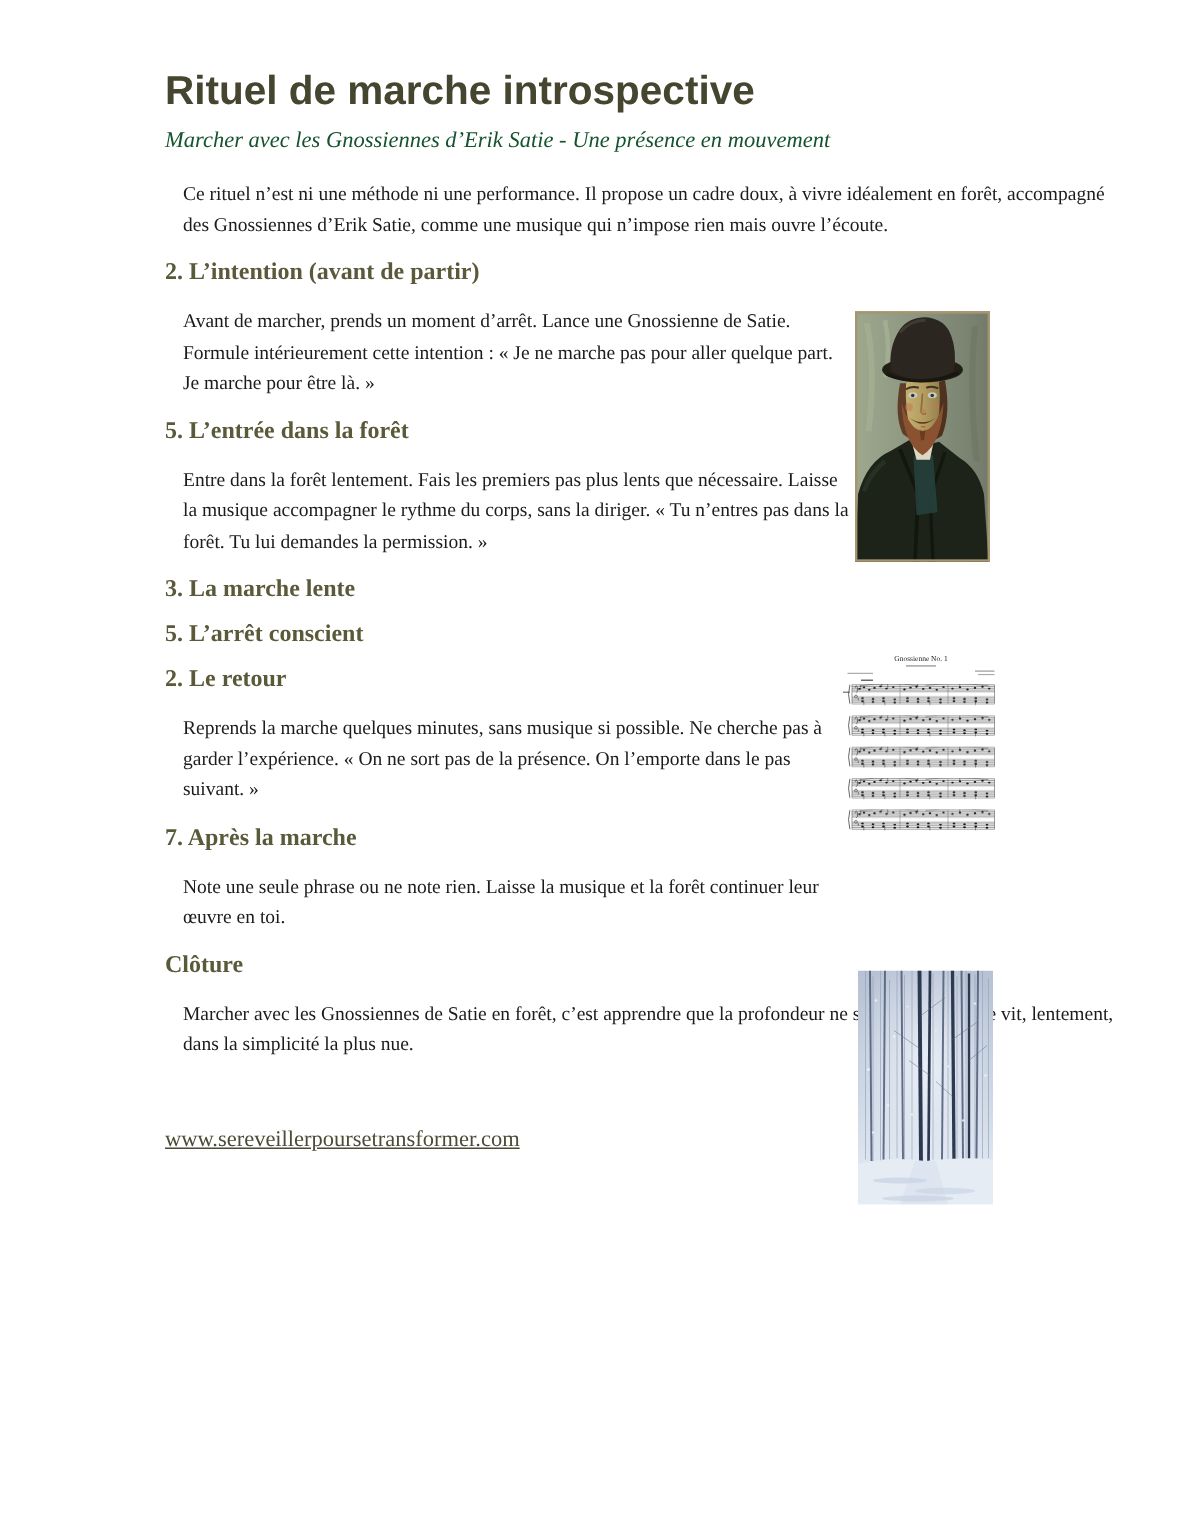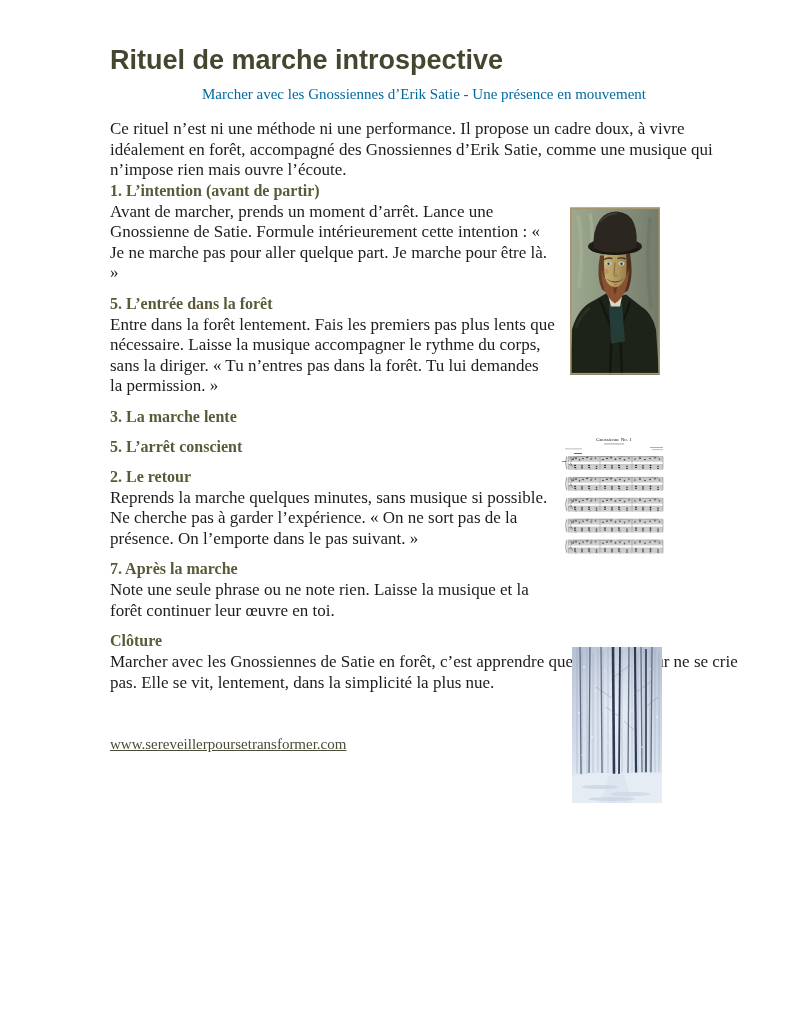--- a/index.html
+++ b/index.html
@@ -12,24 +12,24 @@
   }
   .page { position: relative; width: 791px; height: 1024px; }
   .content { position: absolute; left: 110px; top: 44px; width: 640px; }
 
   h1.title {
     font-family: "Liberation Sans", sans-serif;
     font-size: 27px; line-height: 32px; font-weight: 700;
     color: #464630; margin: 0 0 8px 0;
   }
   .subtitle {
-    font-size: 15px; line-height: 20px;
-    color: #0369a1; margin: 0 0 15px 0; width: 628px; text-align: center;
-  }
-  p.body { font-size: 17px; line-height: 20.5px; margin: 0; }
+    font-style: italic; font-size: 15px; line-height: 20px;
+    color: #14532d; margin: 0 0 15px 0; width: 628px;
+  }
+  p.body { font-size: 13px; line-height: 20.5px; margin: 12px; }
   .intro { width: 628px; margin-bottom: 9px; }
 
   .section { margin-bottom: 10px; }
   .section h2 {
     font-size: 16px; line-height: 20px; font-weight: 700;
     color: #5a5a3a; margin: 0 0 1px 0;
   }
   .section.narrow p.body { width: 445px; }
   .section.wide p.body { width: 628px; }
 
@@ -49,21 +49,21 @@
 </head>
 <body>
 
 <div class="page">
   <div class="content">
     <h1 class="title">Rituel de marche introspective</h1>
     <p class="subtitle">Marcher avec les Gnossiennes d’Erik Satie - Une présence en mouvement</p>
     <p class="body intro">Ce rituel n’est ni une méthode ni une performance. Il propose un cadre doux, à vivre idéalement en forêt, accompagné des Gnossiennes d’Erik Satie, comme une musique qui n’impose rien mais ouvre l’écoute.</p>
 
     <div class="section narrow">
-      <h2>1. L’intention (avant de partir)</h2>
+      <h2>2. L’intention (avant de partir)</h2>
       <p class="body">Avant de marcher, prends un moment d’arrêt. Lance une Gnossienne de Satie.  Formule intérieurement cette intention : « Je ne marche pas pour aller quelque part. Je marche pour être là. »</p>
     </div>
 
     <div class="section narrow">
       <h2>5. L’entrée dans la forêt</h2>
       <p class="body">Entre dans la forêt lentement. Fais les premiers pas plus lents que nécessaire. Laisse la musique accompagner le rythme du corps, sans la diriger.  « Tu n’entres pas dans la forêt. Tu lui demandes la permission. »</p>
     </div>
 
     <div class="section narrow">
       <h2>3. La marche lente</h2>

